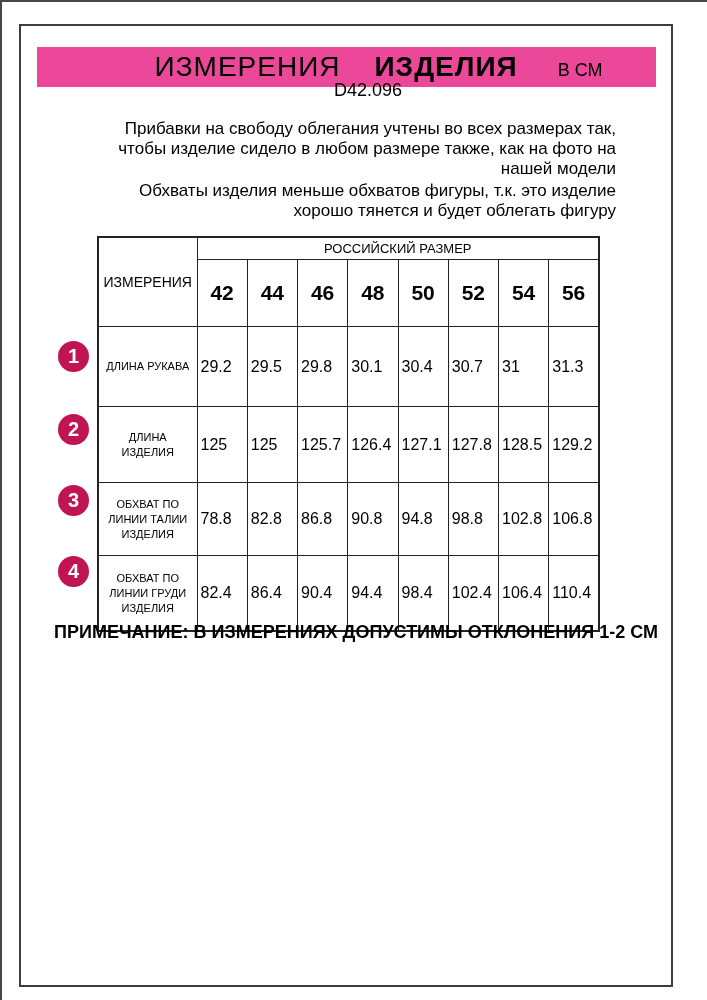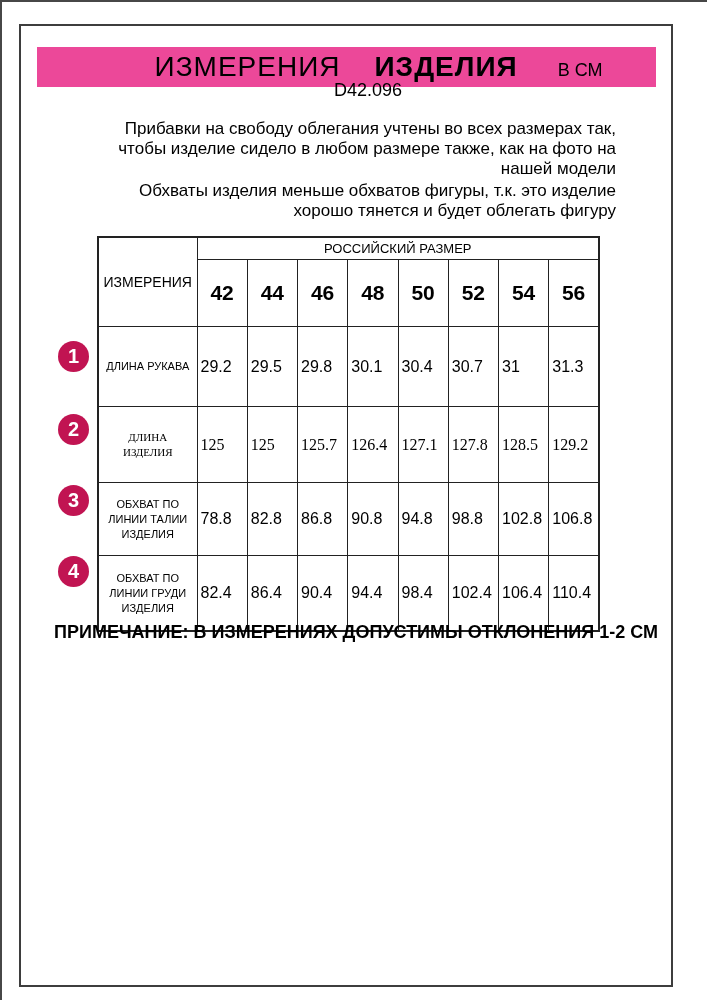--- a/index.html
+++ b/index.html
@@ -40,21 +40,21 @@
   col.c-label { width:99px; }
   .band-row th.corner { font-size:14px; font-weight:normal; }
   .band-row th.band   { height:13px; font-size:13px; font-weight:normal; }
   .sizes-row th.size  { height:60px; font-size:21px; font-weight:bold; }
   .data-row td.label  {
     font-size:11px; line-height:15px; text-align:center;
     white-space:pre-line; padding:0 2px;
   }
   .data-row td.val { font-size:16px; }
   .data-row.r0 td { height:73px; }
-  .data-row.r1 td { height:69px;font-family:Liberation Serif, serif; }
+  .data-row.r1 td { height:69px; }
   .data-row.r2 td { height:66px; }
   .data-row.r3 td { height:68px; }
   .badge {
     position:absolute; left:58px; width:31px; height:31px; border-radius:50%;
     background:#C11452; color:#fff; font-weight:bold; font-size:20px;
     text-align:center; line-height:31px;
   }
   .b1 { top:341px; } .b2 { top:414px; } .b3 { top:485px; } .b4 { top:556px; }
   .note {
     position:absolute; left:19px; top:622px; width:674px;

